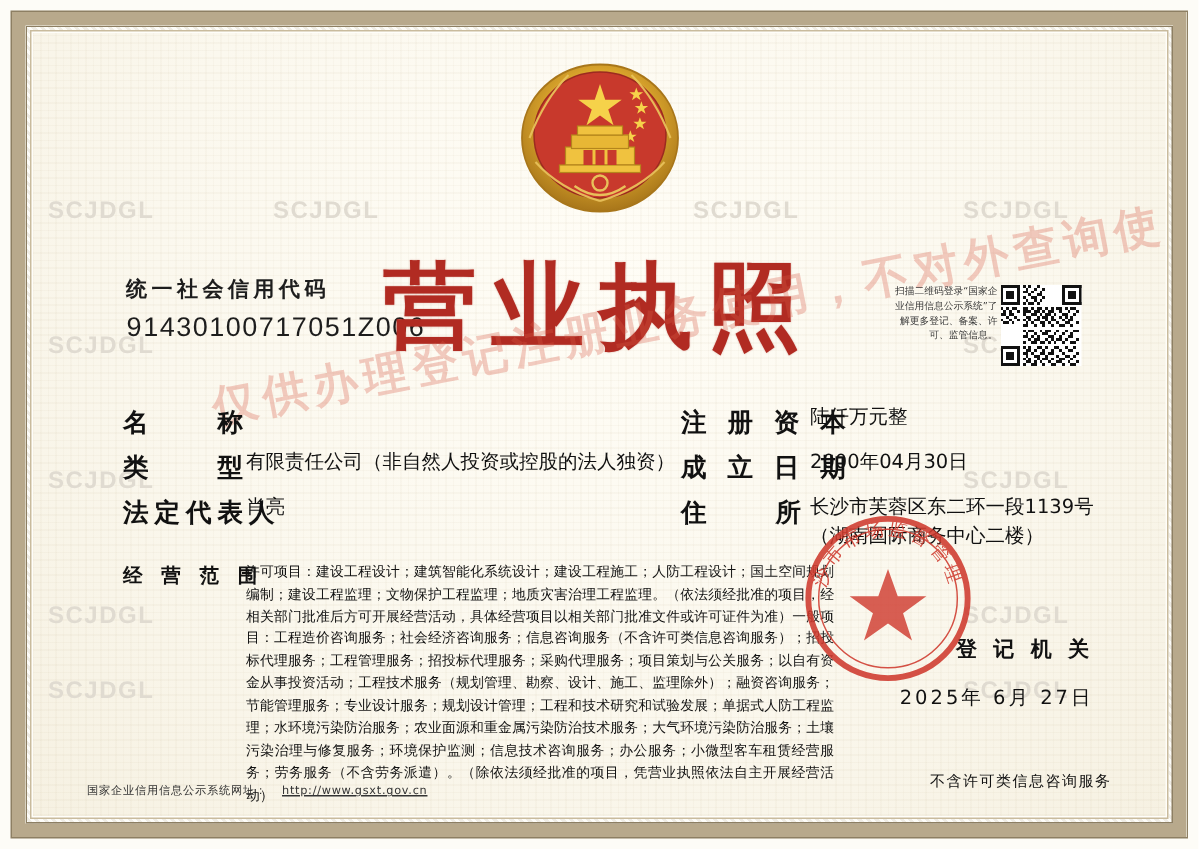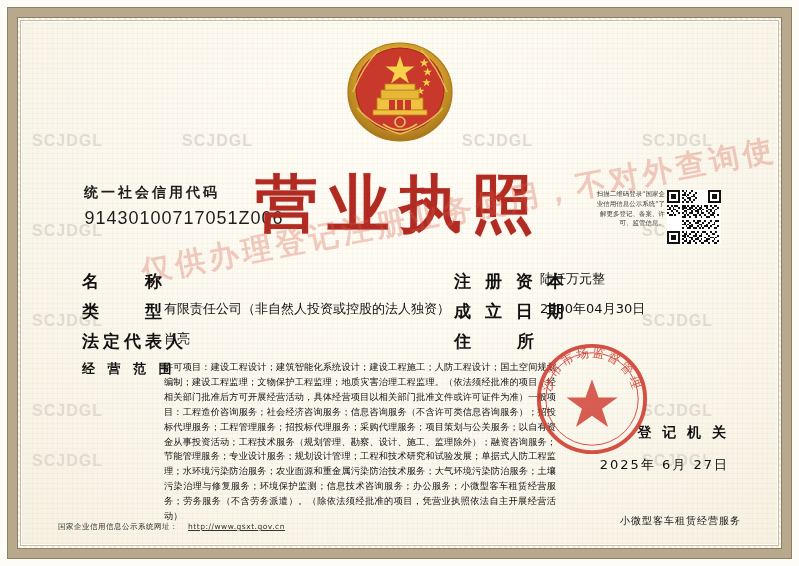--- a/index.html
+++ b/index.html
@@ -551,20 +551,24 @@
         </div>
       </div>
 
       <div class="row">
         <div class="col-left">
           <div class="lbl">法定代表人</div>
           <div class="val">肖亮</div>
         </div>
         <div class="col-right">
           <div class="lbl wide">住　　所</div>
+          <div>
+            <div class="val">长沙市芙蓉区东二环一段1139号</div>
+            <div class="val">（湖南国际商务中心二楼）</div>
+          </div>
         </div>
       </div>
 
       <div class="scope-row">
         <div class="scope-lbl">经 营 范 围</div>
         <div class="scope-val">许可项目：建设工程设计；建筑智能化系统设计；建设工程施工；人防工程设计；国土空间规划编制；建设工程监理；文物保护工程监理；地质灾害治理工程监理。（依法须经批准的项目，经相关部门批准后方可开展经营活动，具体经营项目以相关部门批准文件或许可证件为准）一般项目：工程造价咨询服务；社会经济咨询服务；信息咨询服务（不含许可类信息咨询服务）；招投标代理服务；工程管理服务；招投标代理服务；采购代理服务；项目策划与公关服务；以自有资金从事投资活动；工程技术服务（规划管理、勘察、设计、施工、监理除外）；融资咨询服务；节能管理服务；专业设计服务；规划设计管理；工程和技术研究和试验发展；单据式人防工程监理；水环境污染防治服务；农业面源和重金属污染防治技术服务；大气环境污染防治服务；土壤污染治理与修复服务；环境保护监测；信息技术咨询服务；办公服务；小微型客车租赁经营服务；劳务服务（不含劳务派遣）。（除依法须经批准的项目，凭营业执照依法自主开展经营活动）</div>
       </div>
 
     </div>
 
@@ -584,16 +588,16 @@
         <path id="sealArc" d="M 17 60 A 43 43 0 0 1 103 60"></path>
       </defs>
       <text font-size="12.5" fill="#cf3a2e" letter-spacing="2.6" font-family="'DejaVu Sans', sans-serif">
         <textPath href="#sealArc" startOffset="50%" text-anchor="middle">长沙市市场监督管理局</textPath>
       </text>
     </svg>
 
     <div class="footer-left">
       <span>国家企业信用信息公示系统网址：</span><span class="url">http://www.gsxt.gov.cn</span>
     </div>
-    <div class="footer-right">小微型客车租赁经营服务</div>
+    <div class="footer-right">不含许可类信息咨询服务</div>
 
   </div>
 </div>
 
 </body></html>

